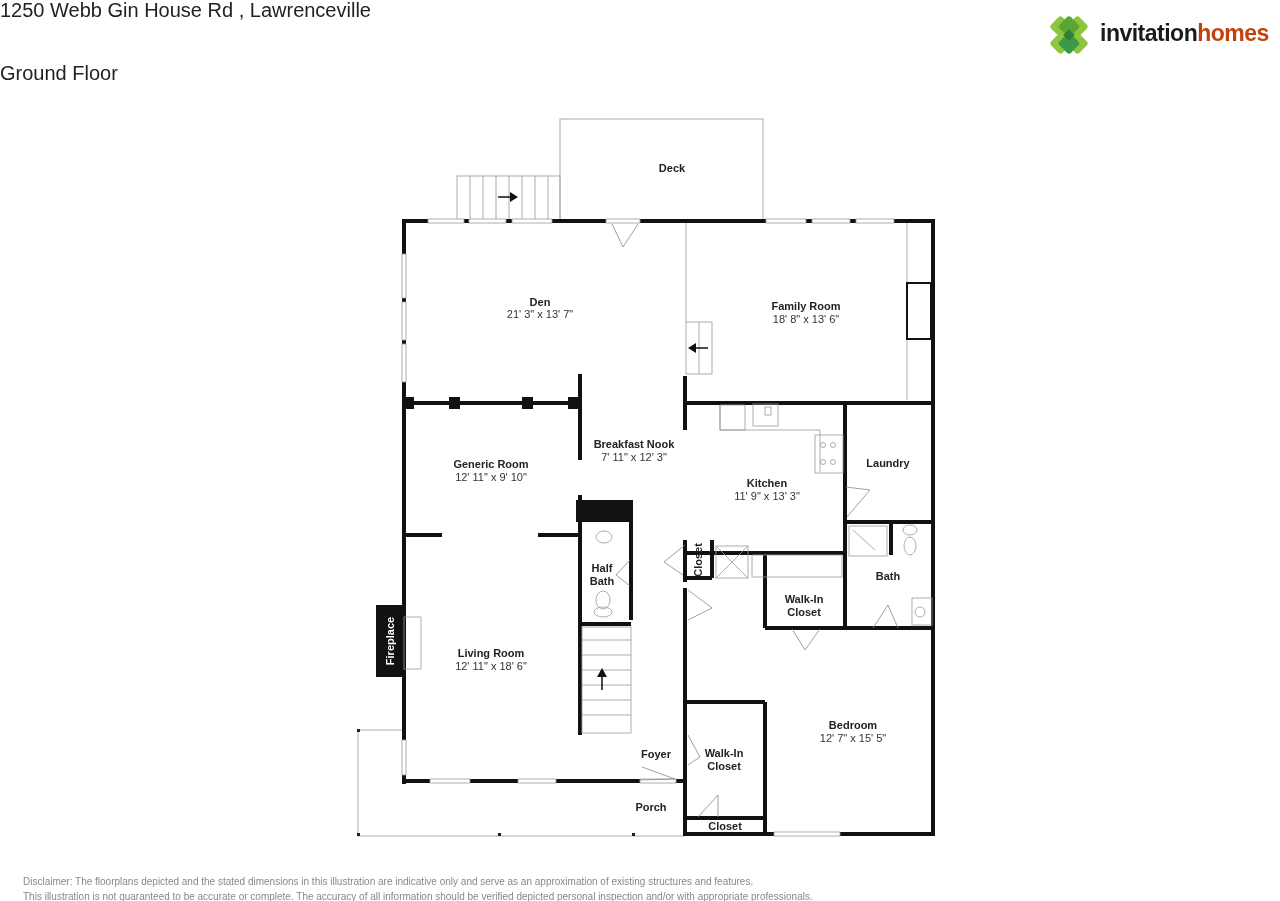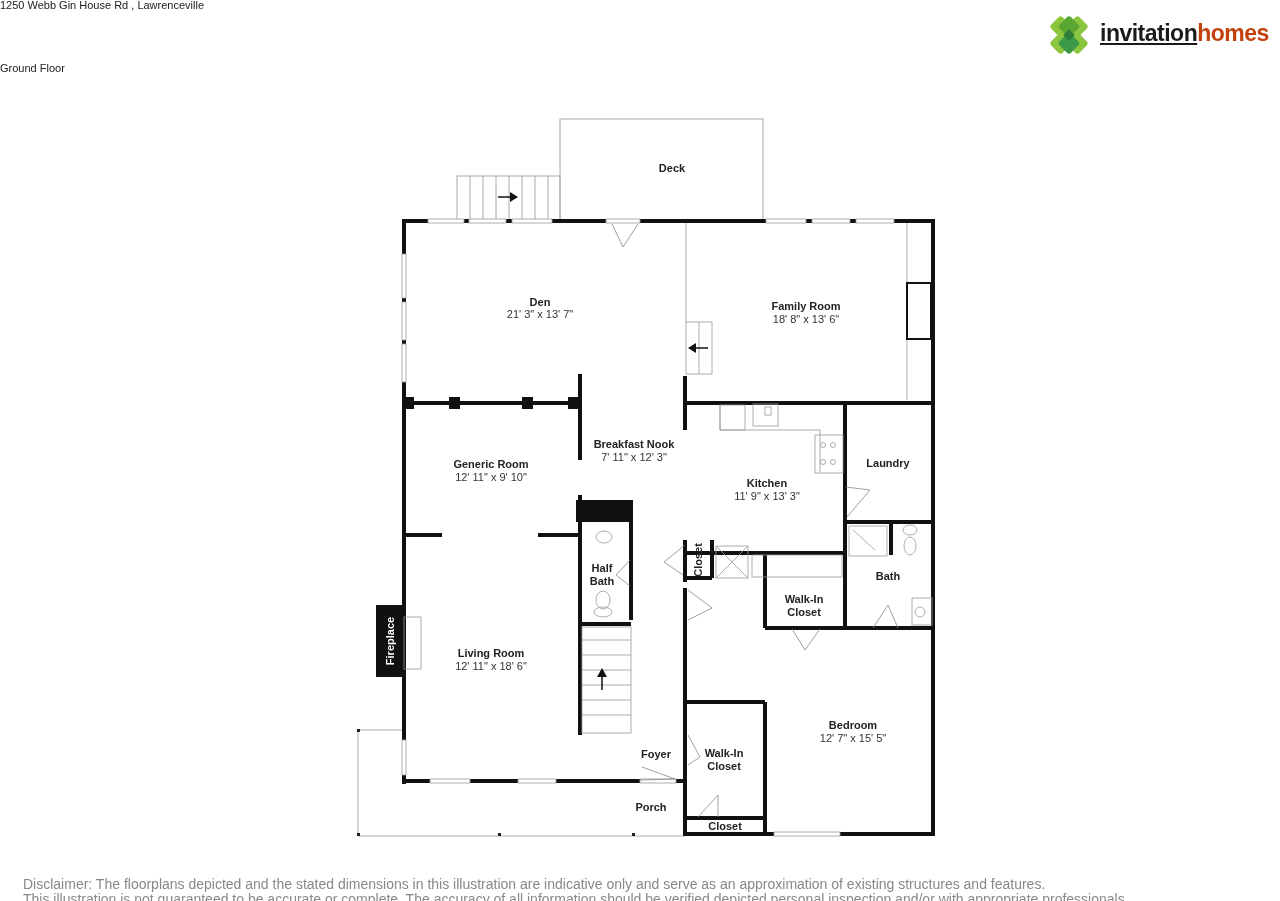--- a/index.html
+++ b/index.html
@@ -1,27 +1,27 @@
 <!DOCTYPE html>
 <html><head>
 <meta charset="utf-8">
 <style>
   html,body{margin:0;padding:0;background:#fff;}
   body{width:1280px;height:901px;position:relative;overflow:hidden;font-family:"Liberation Sans",sans-serif;color:#222;}
-  .hdr{position:absolute;left:0;font-size:11px;color:#222;line-height:1;}
+  .hdr{position:absolute;left:0;font-size:20px;color:#222;line-height:1;}
   .hdr.l1{top:0px;}
   .hdr.l2{top:22px;margin-top:41px;}
   .logo{position:absolute;left:1044px;top:12px;width:236px;height:46px;}
   .logo-text{position:absolute;left:56px;top:8px;font-size:23px;letter-spacing:-0.5px;font-weight:bold;}
-  .logo-text .a{color:#1a1a1a;text-decoration:underline;}
+  .logo-text .a{color:#1a1a1a;}
   .logo-text .b{color:#c2410c;}
   svg.plan{position:absolute;left:0;top:0;}
   .lbl{font-family:"Liberation Sans",sans-serif;font-size:11px;font-weight:bold;fill:#222;text-anchor:middle;}
   .dim{font-family:"Liberation Sans",sans-serif;font-size:11px;fill:#333;text-anchor:middle;}
-  .disc{position:absolute;left:23px;font-size:14px;color:#888;}
+  .disc{position:absolute;left:23px;font-size:10px;color:#888;}
   .disc.d1{top:876px;}
   .disc.d2{top:891px;}
 </style>
 </head>
 <body>
 
 <div class="hdr l1">1250 Webb Gin House Rd , Lawrenceville</div>
 <div class="hdr l2">Ground Floor</div>
 
 <div class="logo">

